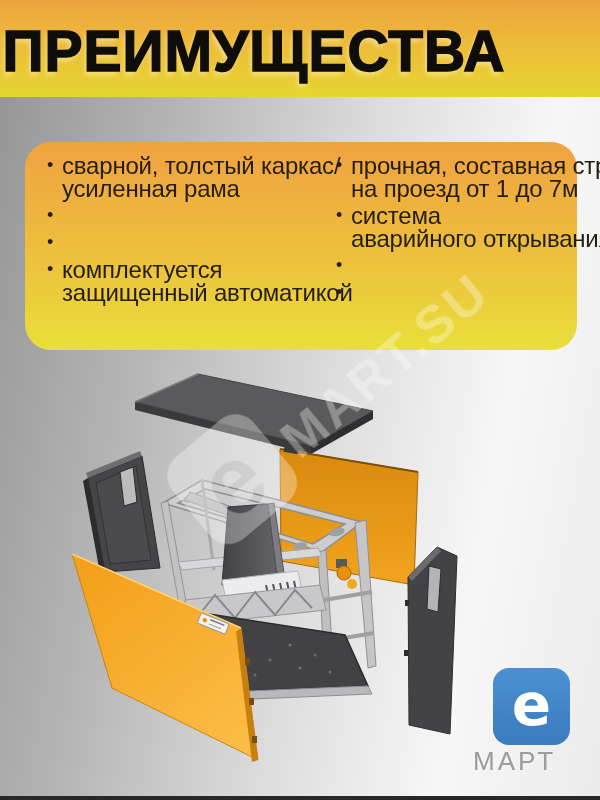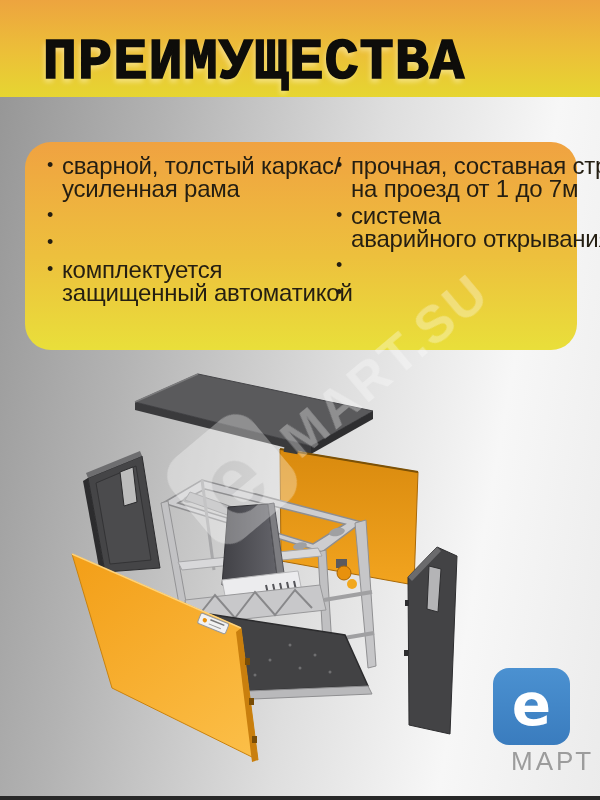--- a/index.html
+++ b/index.html
@@ -7,26 +7,25 @@
     position:relative;width:600px;height:800px;overflow:hidden;
     font-family:"Liberation Sans",sans-serif;
     background:linear-gradient(100deg,#949494 0%,#b3b3b3 25%,#dedede 55%,#f7f7f7 78%,#ebebeb 100%);
   }
   
   .band{
     position:absolute;left:0;top:0;width:600px;height:97px;
     background:linear-gradient(180deg,#eda43f 0%,#ecc038 55%,#e6d631 100%);
   }
   .title{
-    position:absolute;left:0;top:16px;width:508px;height:94px;
+    position:absolute;left:0;top:4px;width:508px;height:94px;
     display:flex;align-items:center;justify-content:center;
     font-size:57px;font-weight:bold;letter-spacing:1px;color:#0e0d0a;
     -webkit-text-stroke:1.5px #0e0d0a;
     text-shadow:-2px 4px 5px rgba(255,244,190,0.55);
-    font-family:Liberation Mono, monospace;
   }
   
   .card{
     position:absolute;left:25px;top:142px;width:552px;height:208px;
     border-radius:26px;
     background:linear-gradient(180deg,#f0a241 0%,#edc03d 55%,#e9df3a 100%);
   }
   .col{position:absolute;top:12px;display:flex;flex-direction:column;gap:4px;}
   .col-left{left:22px;width:282px;}
   .col-right{left:311px;width:248px;}
@@ -44,21 +43,21 @@
   .logo-box{
     position:absolute;left:493px;top:668px;width:77px;height:77px;border-radius:16px;
     background:linear-gradient(180deg,#4b91d1 0%,#3a7cbe 100%);
     display:flex;align-items:center;justify-content:center;
   }
   .logo-letter{
     font-family:"DejaVu Sans",sans-serif;font-weight:bold;font-size:58px;color:#ffffff;
     line-height:1;margin-top:-4px;
   }
   .logo-name{
-    position:absolute;left:510px;top:746px;width:85px;text-align:center;
+    position:absolute;left:472px;top:746px;width:85px;text-align:center;
     font-size:26px;letter-spacing:3px;color:#9c9c9c;font-weight:400;
   }
   
   .footer-strip{position:absolute;left:0;bottom:0;width:600px;height:4px;background:#282828;}
 </style>
 </head>
 <body>
 
 <div class="stage">
 

